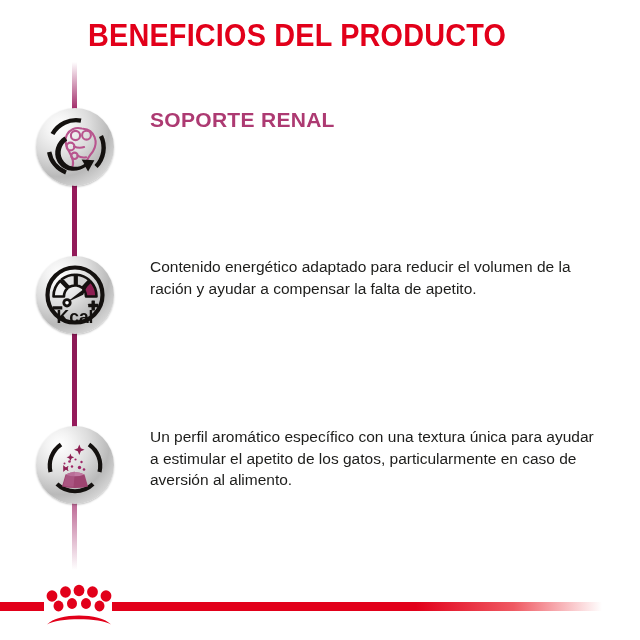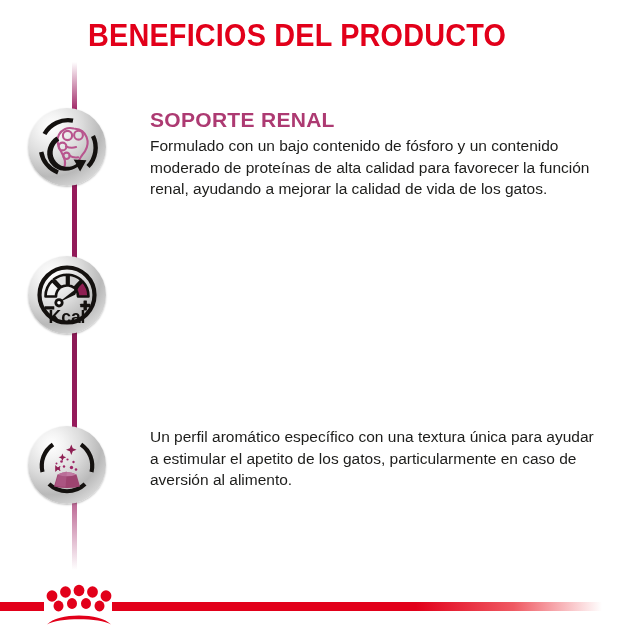--- a/index.html
+++ b/index.html
@@ -51,21 +51,21 @@
     position: absolute;
     left: 0;
     width: 640px;
   }
   .benefit.b0 { top: 108px; }
   .benefit.b1 { top: 256px; }
   .benefit.b2 { top: 426px; }
 
   .icon-disc {
     position: absolute;
-    left: 28px;
+    left: 36px;
     top: 0;
     width: 78px;
     height: 78px;
     border-radius: 50%;
     background:
       radial-gradient(circle at 30% 24%, #ffffff 0%, #f3f3f3 16%, #dcdcdc 38%, #b9b9b9 62%, #d7d7d7 80%, #9d9d9d 100%);
     box-shadow: 0 1px 2px rgba(0,0,0,0.25);
     overflow: hidden;
   }
   .icon-disc svg { display: block; }
@@ -155,21 +155,20 @@
         <circle cx="38.5" cy="47.8" r="3.2"></circle>
       </g>
 
       <g fill="#14110f">
         <path d="M28.5 28.5c-8.6 5.4-11.6 16.2-7.4 24.4 2.7 5.3 7.7 8.7 13.2 9.6 5.6 0.9 11-0.6 15.2-3.6l2.6 4.6 6.3-11.2-12.8-0.7 2.7 4.3c-3.4 2.4-7.7 3.5-11.9 2.7-4.3-0.8-8.1-3.5-10.2-7.6-3.2-6.3-1.1-14.3 5-18.5z"></path>
       </g>
     </svg>
   </div>
   <div class="benefit-text">
     <p class="benefit-title">SOPORTE RENAL</p>
-    <p class="benefit-body">Formulado con un bajo contenido de fósforo y un contenido moderado de proteínas de alta calidad para favorecer la función renal, ayudando a mejorar la calidad de vida de los gatos.</p>
   </div>
 </div>
 
 <div class="benefit b1">
   <div class="icon-disc">
     <svg width="78" height="78" viewBox="0 0 78 78" xmlns="http://www.w3.org/2000/svg">
 
       <circle cx="39" cy="39" r="27.5" fill="none" stroke="#14110f" stroke-width="4.2"></circle>
 
       <g stroke="#14110f" stroke-width="2.6" stroke-linejoin="round">
@@ -188,20 +187,21 @@
       <g fill="#14110f">
         <rect x="16.8" y="50.2" width="9.5" height="3.4" rx="0.4"></rect>
         <rect x="52.2" y="47.8" width="10" height="3.4" rx="0.4"></rect>
         <rect x="55.5" y="44.5" width="3.4" height="10" rx="0.4"></rect>
       </g>
 
       <text x="39" y="67" text-anchor="middle" font-family="Liberation Sans, sans-serif" font-size="17.5" font-weight="bold" fill="#14110f">Kcal</text>
     </svg>
   </div>
   <div class="benefit-text">
+    <p class="benefit-body">Contenido energético adaptado para reducir el volumen de la ración y ayudar a compensar la falta de apetito.</p>
   </div>
 </div>
 
 <div class="benefit b2">
   <div class="icon-disc">
     <svg width="78" height="78" viewBox="0 0 78 78" xmlns="http://www.w3.org/2000/svg">
 
       <g fill="none" stroke="#14110f" stroke-width="4.2" stroke-linecap="butt">
         <path d="M 14.5 46 A 26 26 0 0 1 25 18.5"></path>
         <path d="M 53 18.5 A 26 26 0 0 1 63.5 46"></path>

